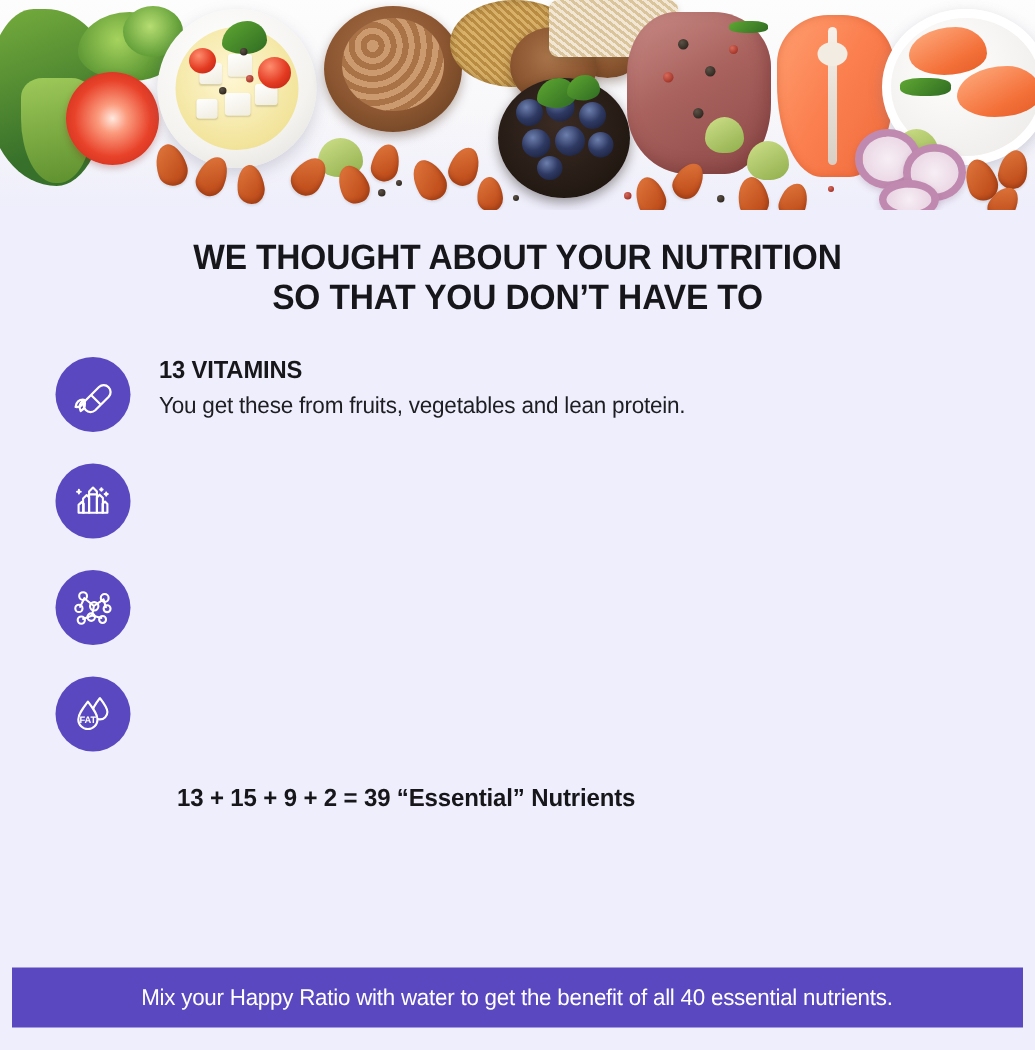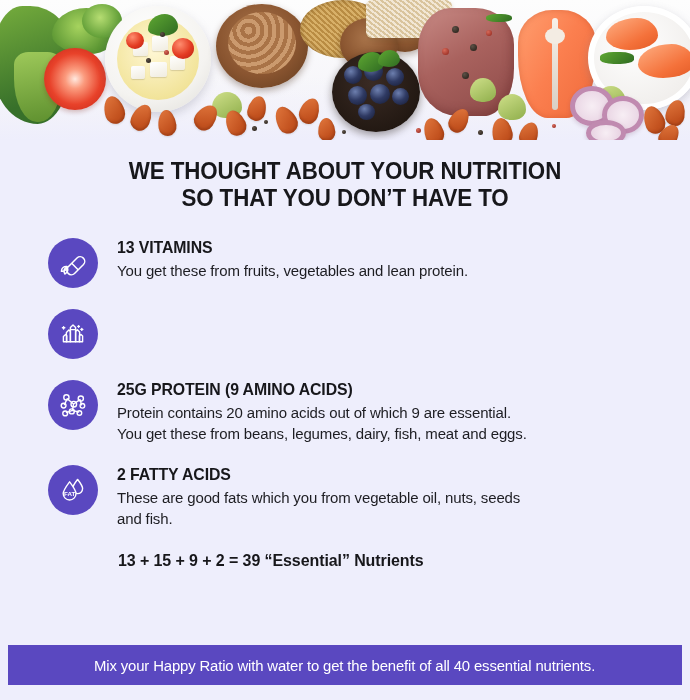--- a/index.html
+++ b/index.html
@@ -140,21 +140,21 @@
     font-size: 23.5px;
     line-height: 27px;
     letter-spacing: -0.1px;
     transform: scaleX(0.95);
   }
   .headline .hl-line { display: block; white-space: nowrap; }
 
   
   .benefits {
     margin: 24px 16px 0 0;
-    padding: 0 30px 0 48px;
+    padding: 0 30px 0 37px;
   }
   .benefit {
     display: flex;
     align-items: flex-start;
     margin-bottom: 19px;
   }
   .benefit:last-child { margin-bottom: 0; }
   .icon-circle {
     flex: 0 0 auto;
     width: 50px;
@@ -377,40 +377,30 @@
           <circle cx="10.4" cy="9.4" r="2.6"></circle>
           <circle cx="17.8" cy="16.2" r="2.8"></circle>
           <circle cx="24.8" cy="10.6" r="2.6"></circle>
           <circle cx="7.6" cy="17.6" r="2.4"></circle>
           <circle cx="26.4" cy="17.8" r="2.3"></circle>
           <circle cx="15.8" cy="23.4" r="2.5"></circle>
           <circle cx="9.2" cy="25.4" r="2.4"></circle>
           <circle cx="23.4" cy="25" r="2.3"></circle>
         </svg>
       </div>
-      <div class="benefit-text">
-        <div class="benefit-title">25G PROTEIN (9 AMINO ACIDS)</div>
-        <div class="benefit-desc">Protein contains 20 amino acids out of which 9 are essential.
-You get these from beans, legumes, dairy, fish, meat and eggs.</div>
-      </div>
     </div>
 
     <div class="benefit">
       <div class="icon-circle">
         <svg width="34" height="34" viewBox="0 0 34 34" fill="none" stroke="#ffffff" stroke-width="1.4" stroke-linecap="round" stroke-linejoin="round">
           <path d="M21.6 6.4 c2.8 3.6 5 6.4 5 9.2 a5 5 0 0 1 -10 0 c0 -2.8 2.2 -5.6 5 -9.2 Z"></path>
           <path d="M13.6 8.8 c3.6 4.8 6.4 8.4 6.4 11.8 a6.4 6.4 0 0 1 -12.8 0 c0 -3.4 2.8 -7 6.4 -11.8 Z" fill="#5a48c0"></path>
           <text x="13.6" y="23" font-family="Liberation Sans, sans-serif" font-size="6.2" font-weight="700" fill="#ffffff" stroke="none" text-anchor="middle">FAT</text>
         </svg>
       </div>
-      <div class="benefit-text">
-        <div class="benefit-title">2 FATTY ACIDS</div>
-        <div class="benefit-desc">These are good fats which you from vegetable oil, nuts, seeds
-and fish.</div>
-      </div>
     </div>
 
   </div>
 
   <div class="summary">13 + 15 + 9 + 2 = 39 “Essential” Nutrients</div>
 
   <div class="footer-bar">
     <span class="footer-text">Mix your Happy Ratio with water to get the benefit of all 40 essential nutrients.</span>
   </div>
 

